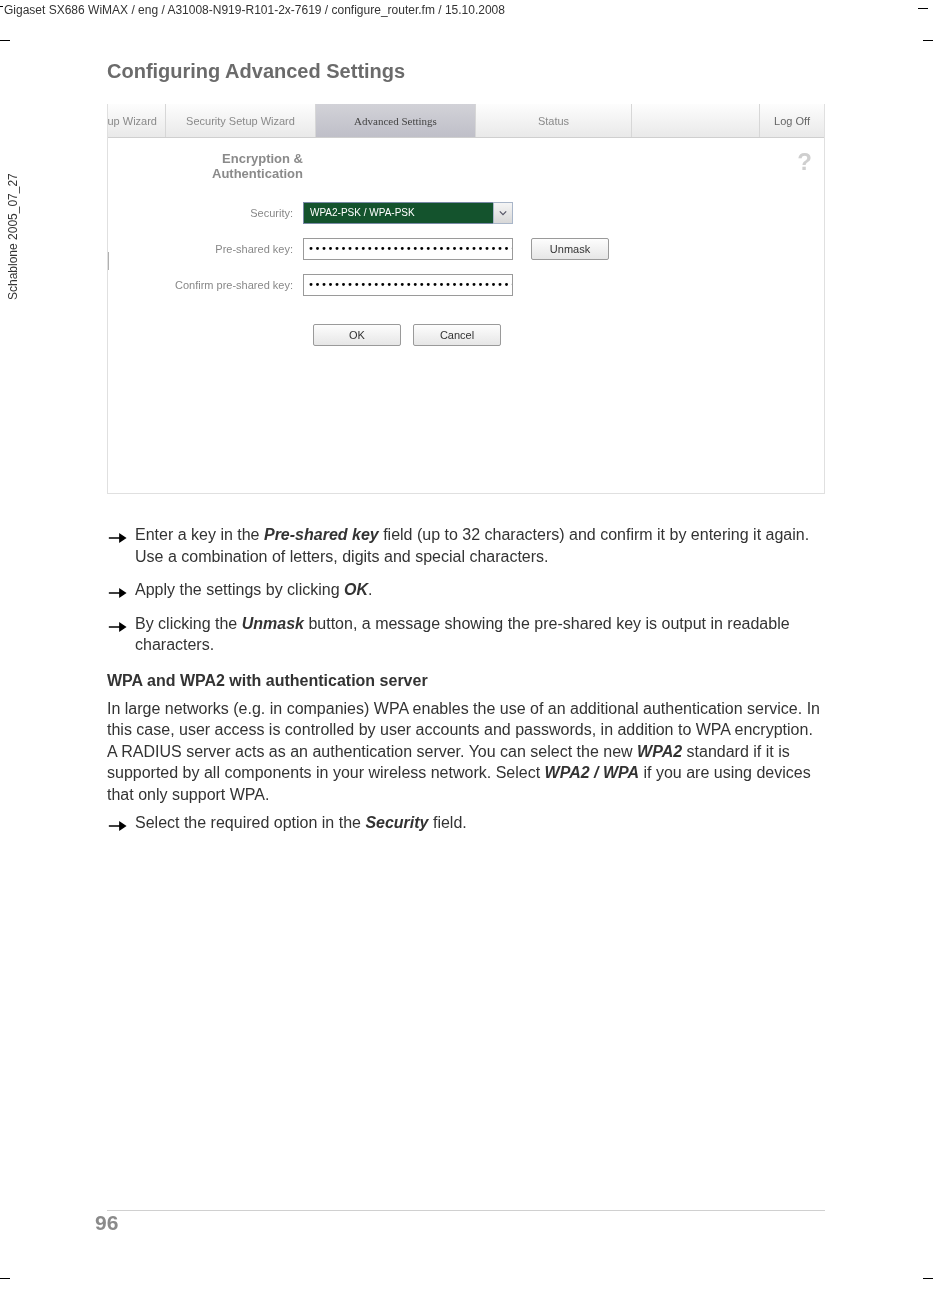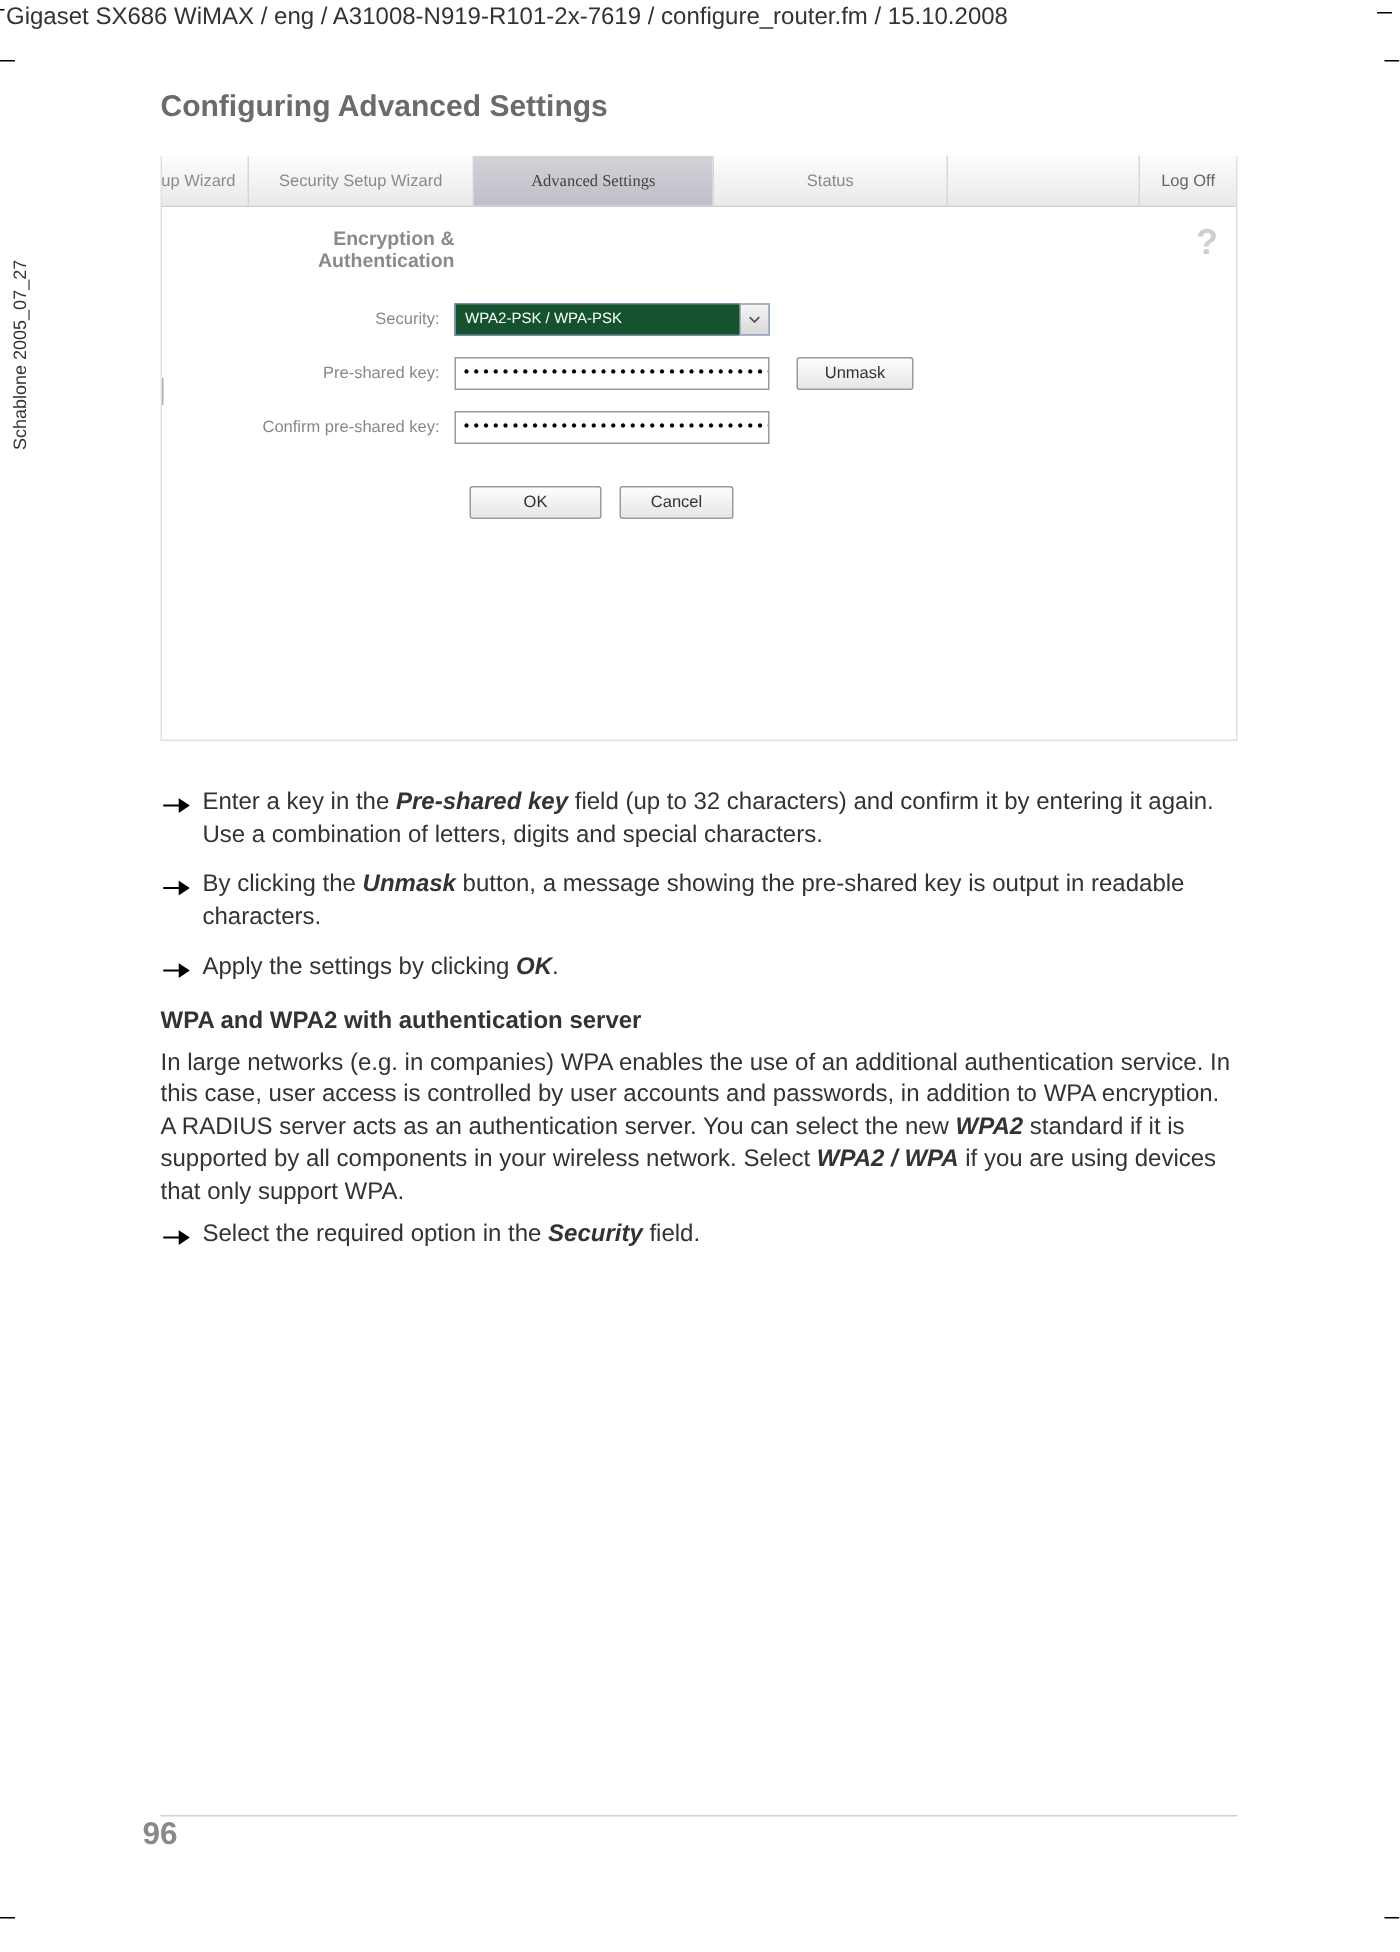--- a/index.html
+++ b/index.html
@@ -1,17 +1,17 @@
 <!DOCTYPE html>
 <html><head>
 <meta charset="utf-8">
 <style>
   * { box-sizing: border-box; margin: 0; padding: 0; }
   html, body { width: 933px; height: 1301px; background: #fff; font-family: "Segoe UI", Arial, sans-serif; color: #333; position: relative; }
-  .header-line { position: absolute; top: 3px; left: 4px; font-size: 16px; color: #333; }
+  .header-line { position: absolute; top: 3px; left: 4px; font-size: 12px; color: #333; }
   .header-tick-left { position: absolute; top: 6px; left: 0; width: 3px; height: 1px; background: #000; }
   .header-tick-right { position: absolute; top: 8px; right: 5px; width: 10px; height: 1px; background: #000; }
   .rotated-text { position: absolute; top: 300px; left: 6px; transform: rotate(-90deg); transform-origin: left top; font-size: 12px; color: #333; }
   .page-title { position: absolute; top: 60px; left: 107px; font-size: 20px; font-weight: 600; color: #6b6b6b; }
   .crop-top { position: absolute; top: 40px; left: 0; width: 10px; height: 1px; background: #000; }
   .crop-top-r { position: absolute; top: 40px; right: 0; width: 10px; height: 1px; background: #000; }
   .crop-bot { position: absolute; bottom: 22px; left: 0; width: 10px; height: 1px; background: #000; }
   .crop-bot-r { position: absolute; bottom: 22px; right: 0; width: 10px; height: 1px; background: #000; }
 
   .ui-box { position: absolute; top: 104px; left: 107px; width: 718px; height: 390px; background: #fff; border: 1px solid #e0e0e0; border-top: none; overflow: hidden; }
@@ -30,21 +30,21 @@
   .lbl { width: 175px; text-align: right; font-size: 11px; color: #888; padding-right: 10px; }
   .select-wrap { position: relative; }
   .select-box { width: 210px; height: 22px; border: 1px solid #7a8aa7; background: #14532d; color: #fff; font-size: 10px; padding: 0 6px; display:flex; align-items:center; }
   .select-arrow { position: absolute; right: 0; top: 0; width: 20px; height: 22px; background: linear-gradient(#f5f5f5,#d8d8d8); border:1px solid #a9b6c9; display:flex; align-items:center; justify-content:center; }
   .select-arrow svg { width:8px; height:8px; }
   .txt-input { width: 210px; height: 22px; border: 1px solid #9a9a9a; background:#fff; padding: 0 4px; font-size: 10px; letter-spacing: 0.5px; color:#000; font-family: monospace; overflow:hidden; display:flex; align-items:center; }
   .btn { height: 22px; border:1px solid #9a9a9a; background: linear-gradient(#fdfdfd,#e6e6e6); font-size:11px; color:#333; padding: 0 16px; display:inline-flex; align-items:center; justify-content:center; border-radius:2px; }
   .btn.unmask { margin-left: 18px; width: 78px; padding:0; }
   .btn-row { display:flex; gap: 12px; margin-left: 185px; margin-top: 28px; }
   .btn.ok { width: 88px; padding:0; }
-  .btn.cancel { width: 76px; padding:0; }
+  .btn.cancel { width: 88px; padding:0; }
   .field-cluster { display:flex; align-items:center; }
   .left-bracket { position:absolute; top: 148px; left: -3px; width:4px; height:18px; background:#b0b0b0; }
 
   .body-text { position: absolute; top: 524px; left: 107px; width: 718px; font-size: 16px; color: #333; line-height: 1.35; }
   .arrow-list { list-style: none; }
   .arrow-list li { position: relative; padding-left: 28px; margin-bottom: 12px; }
   .arrow-list li .arrow-ic { position: absolute; left: 0; top: 4px; }
   .arrow-ic svg { width: 22px; height: 12px; }
   .sub-head { font-weight: 700; margin: 14px 0 6px 0; }
   .para { margin-bottom: 6px; }
@@ -120,27 +120,27 @@
     <li>
       <span class="arrow-ic"><svg viewBox="0 0 24 12">
             <path d="M2 6 H18 M14 2 L20 6 L14 10 Z" fill="#000" stroke="#000" stroke-width="1.5"></path>
           </svg></span>
       <span>Enter a key in the </span><b class="emph">Pre-shared key</b><span> field (up to 32 characters) and confirm it by entering it again. Use a combination of letters, digits and special characters.</span>
     </li>
     <li>
       <span class="arrow-ic"><svg viewBox="0 0 24 12">
             <path d="M2 6 H18 M14 2 L20 6 L14 10 Z" fill="#000" stroke="#000" stroke-width="1.5"></path>
           </svg></span>
-      <span>By clicking the </span><b class="emph">Unmask</b><span> button, a message showing the pre-shared key is output in readable characters.</span>
+      <span>Apply the settings by clicking </span><b class="emph">OK</b><span>.</span>
     </li>
     <li>
       <span class="arrow-ic"><svg viewBox="0 0 24 12">
             <path d="M2 6 H18 M14 2 L20 6 L14 10 Z" fill="#000" stroke="#000" stroke-width="1.5"></path>
           </svg></span>
-      <span>Apply the settings by clicking </span><b class="emph">OK</b><span>.</span>
+      <span>By clicking the </span><b class="emph">Unmask</b><span> button, a message showing the pre-shared key is output in readable characters.</span>
     </li>
   </ul>
 
   <div class="sub-head">WPA and WPA2 with authentication server</div>
   <p class="para">
     <span>In large networks (e.g. in companies) WPA enables the use of an additional authentication service. In this case, user access is controlled by user accounts and passwords, in addition to WPA encryption. A RADIUS server acts as an authentication server. You can select the new </span><b class="emph">WPA2</b><span> standard if it is supported by all components in your wireless network. Select </span><b class="emph">WPA2 / WPA</b><span> if you are using devices that only support WPA.</span>
   </p>
 
   <ul class="arrow-list">
     <li>

